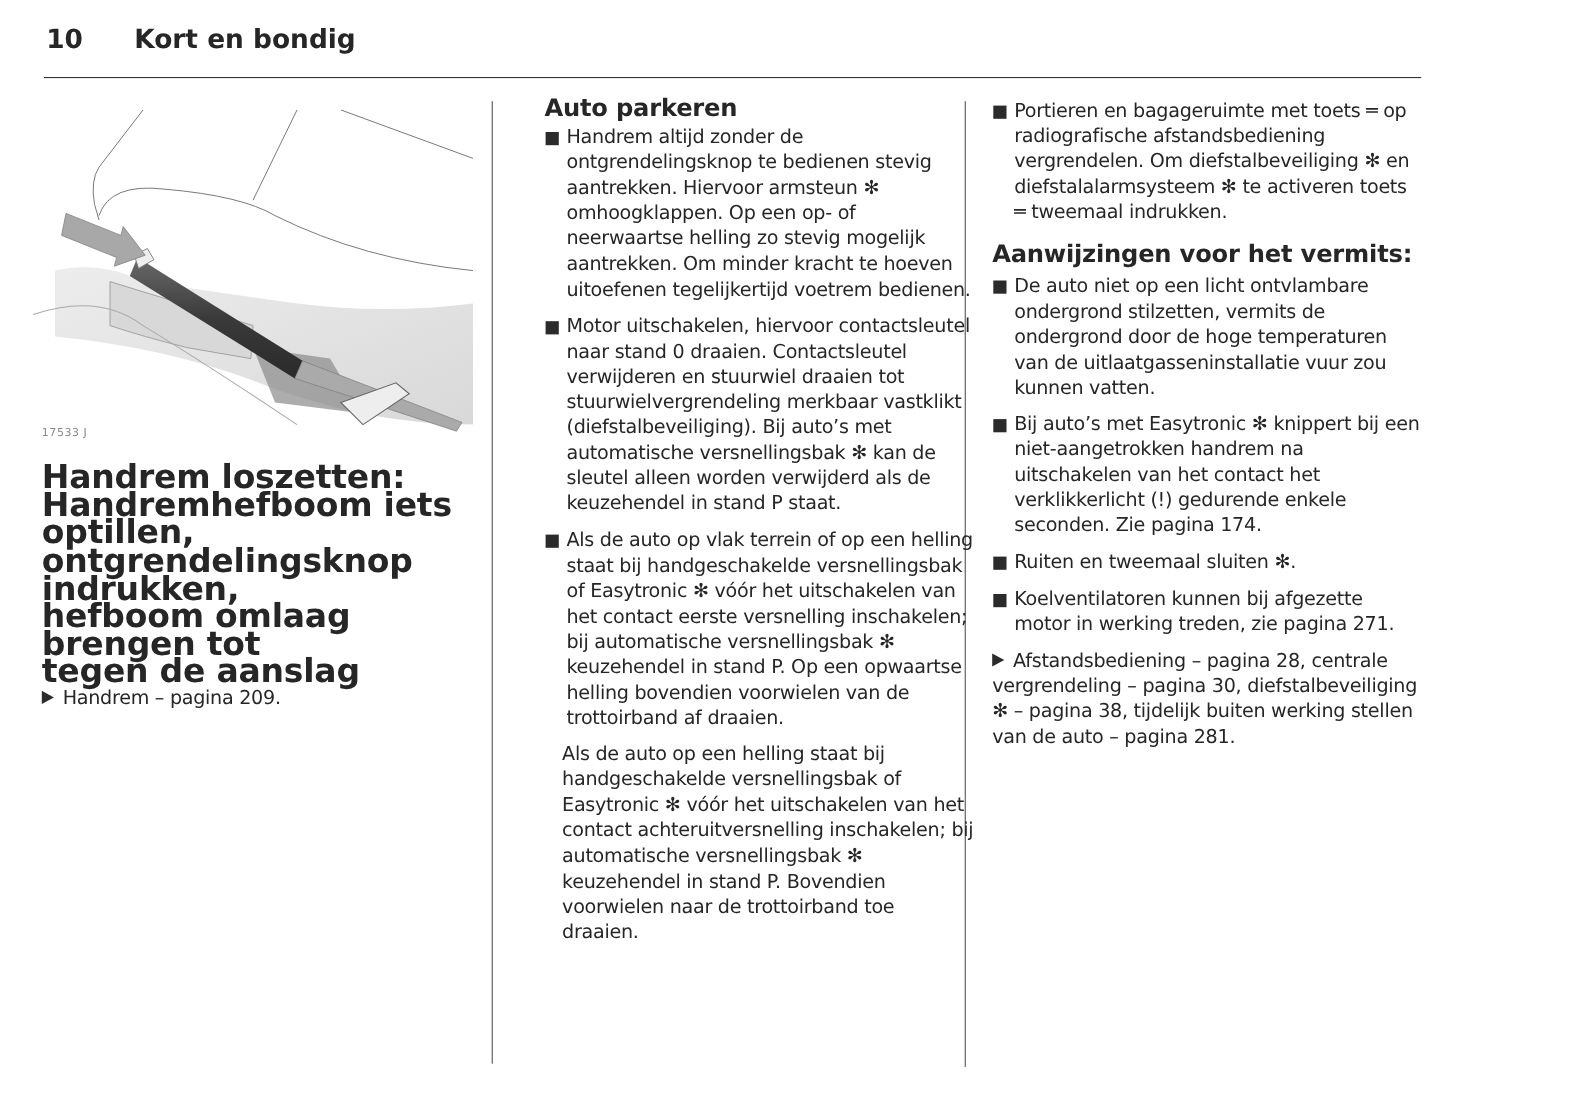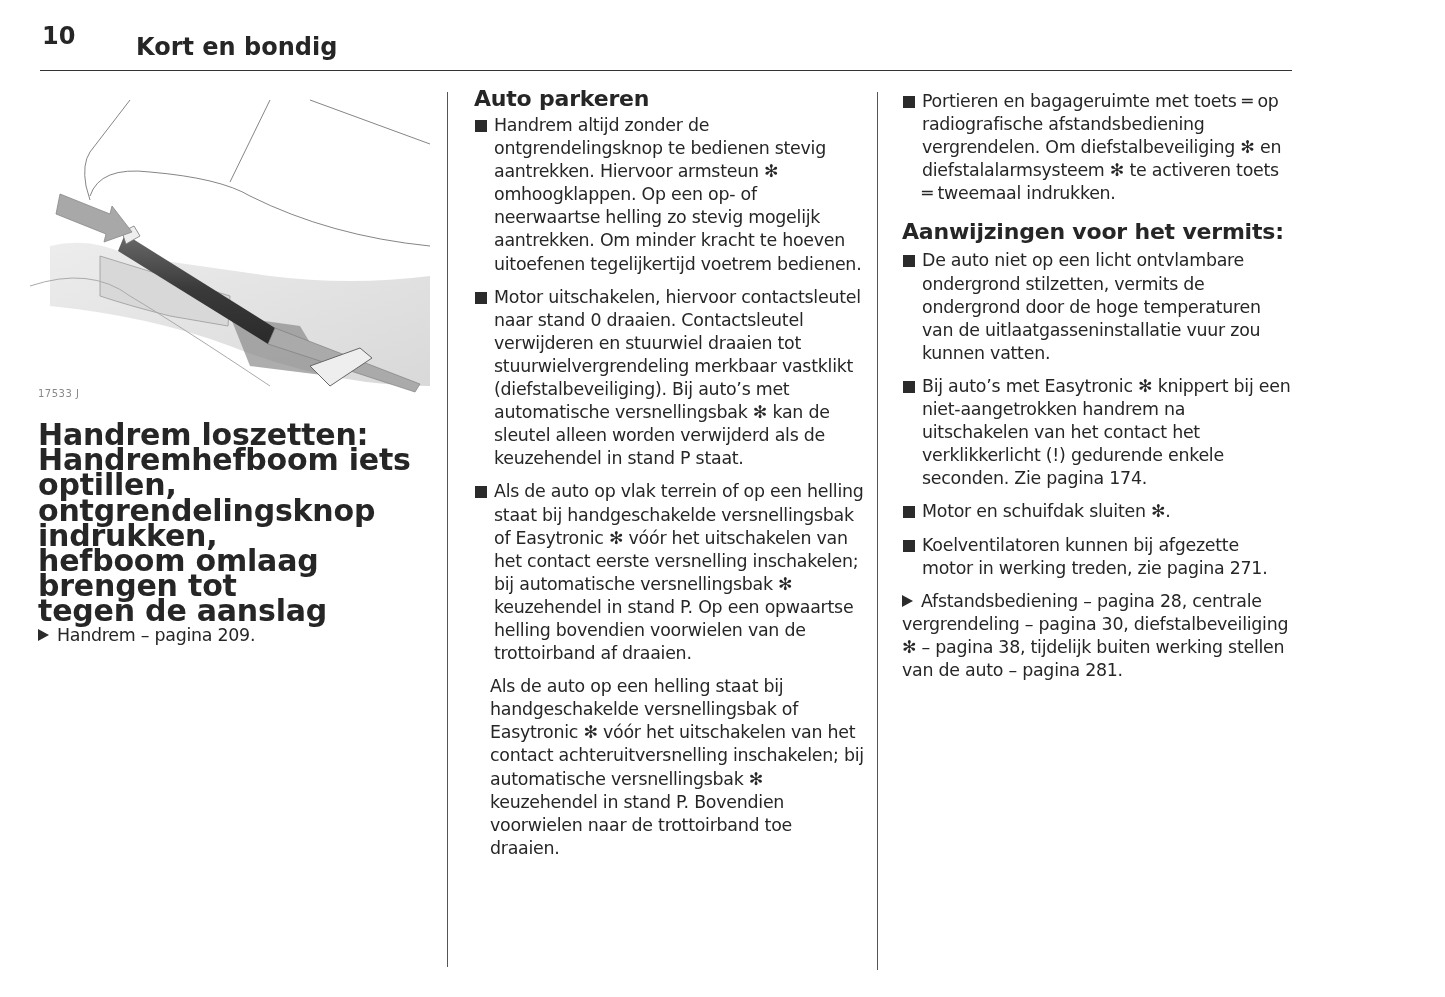--- a/index.html
+++ b/index.html
@@ -1,25 +1,25 @@
 <!DOCTYPE html>
 <html><head>
 <meta charset="utf-8">
 <style>
   html, body { margin:0; padding:0; background:#ffffff; }
   body { width:1445px; height:997px; position:relative; overflow:hidden;
          font-family:"DejaVu Sans", sans-serif; color:#262626; }
   .header { position:absolute; left:42px; top:20px; height:34px; font-size:24px; font-weight:bold; color:#262626; }
   .header .num { position:absolute; left:0; top:2px; }
-  .header .title { position:absolute; left:80px; top:13px; white-space:nowrap;margin-left:14px; }
+  .header .title { position:absolute; left:80px; top:2px; white-space:nowrap; }
   .rule { position:absolute; left:40px; top:70px; width:1252px; height:1px; background:#333; }
   .vline { position:absolute; width:1px; background:#555; }
   .col { position:absolute; font-size:17.4px; line-height:23.1px; letter-spacing:-0.25px; }
   .col1 { left:38px; top:422px; width:400px; }
-  .col2 { left:474px; top:86px; width:392px; }
+  .col2 { left:495px; top:86px; width:392px; }
   .col3 { left:902px; top:90px; width:392px; }
   h2 { margin:0; font-size:22px; line-height:26px; font-weight:bold; color:#262626; letter-spacing:-0.2px; }
   .col1 h2 { font-size:30px; line-height:25.2px; }
   .bullet { position:relative; padding-left:20px; margin:0 0 10px 0; }
   .bullet .sq { position:absolute; left:1px; top:6px; width:12px; height:12px; background:#2b2b2b; }
   .para { margin:0 0 10px 16px; }
   .ref { position:relative; padding-left:0; margin:0; }
   .tri { display:inline-block; width:0; height:0; border-top:6px solid transparent; border-bottom:6px solid transparent; border-left:11px solid #2b2b2b; margin-right:8px; vertical-align:0; }
   .figure { position:absolute; left:30px; top:86px; width:410px; height:310px; }
   .figcode { position:absolute; left:38px; top:388px; font-size:10px; color:#888; letter-spacing:0.5px; }
@@ -105,21 +105,21 @@
   <div class="bullet">
     <span class="sq"></span>
     <span>De auto niet op een licht ontvlambare ondergrond stilzetten, vermits de ondergrond door de hoge temperaturen van de uitlaatgasseninstallatie vuur zou kunnen vatten.</span>
   </div>
   <div class="bullet">
     <span class="sq"></span>
     <span>Bij auto’s met Easytronic ✻ knippert bij een niet-aangetrokken handrem na uitschakelen van het contact het verklikkerlicht (!) gedurende enkele seconden. Zie pagina 174.</span>
   </div>
   <div class="bullet">
     <span class="sq"></span>
-    <span>Motor en schuifdak sluiten ✻.</span>
+    <span>Ruiten en tweemaal sluiten ✻.</span>
   </div>
   <div class="bullet">
     <span class="sq"></span>
     <span>Koelventilatoren kunnen bij afgezette motor in werking treden, zie pagina 271.</span>
   </div>
   <div class="ref">
     <span class="tri"></span><span>Afstandsbediening – pagina 28, centrale vergrendeling – pagina 30, diefstalbeveiliging ✻ – pagina 38, tijdelijk buiten werking stellen van de auto – pagina 281.</span>
   </div>
 </div>
 

